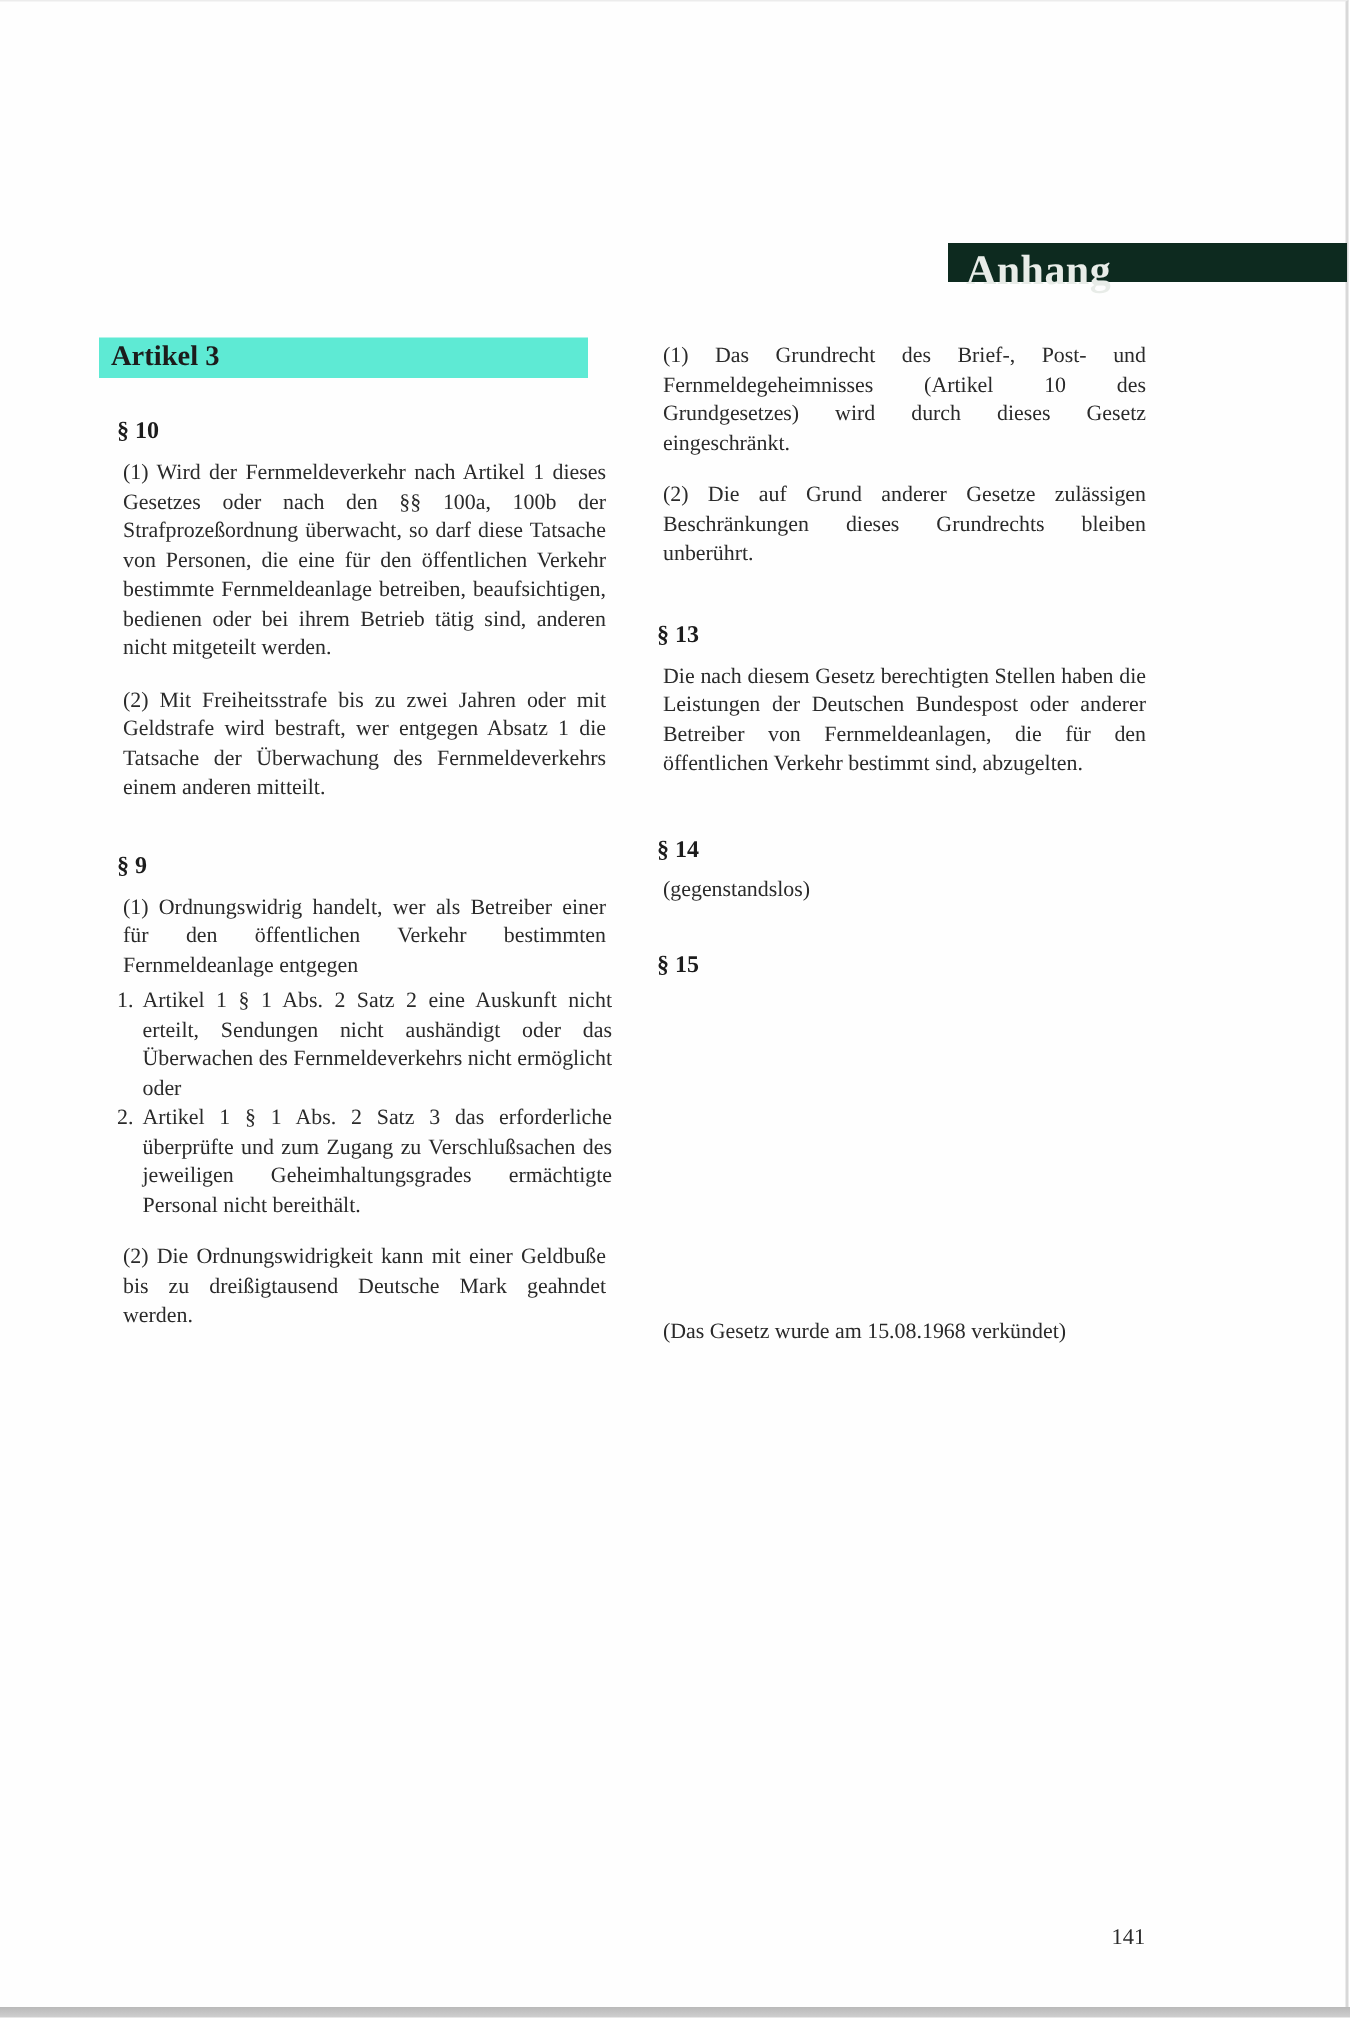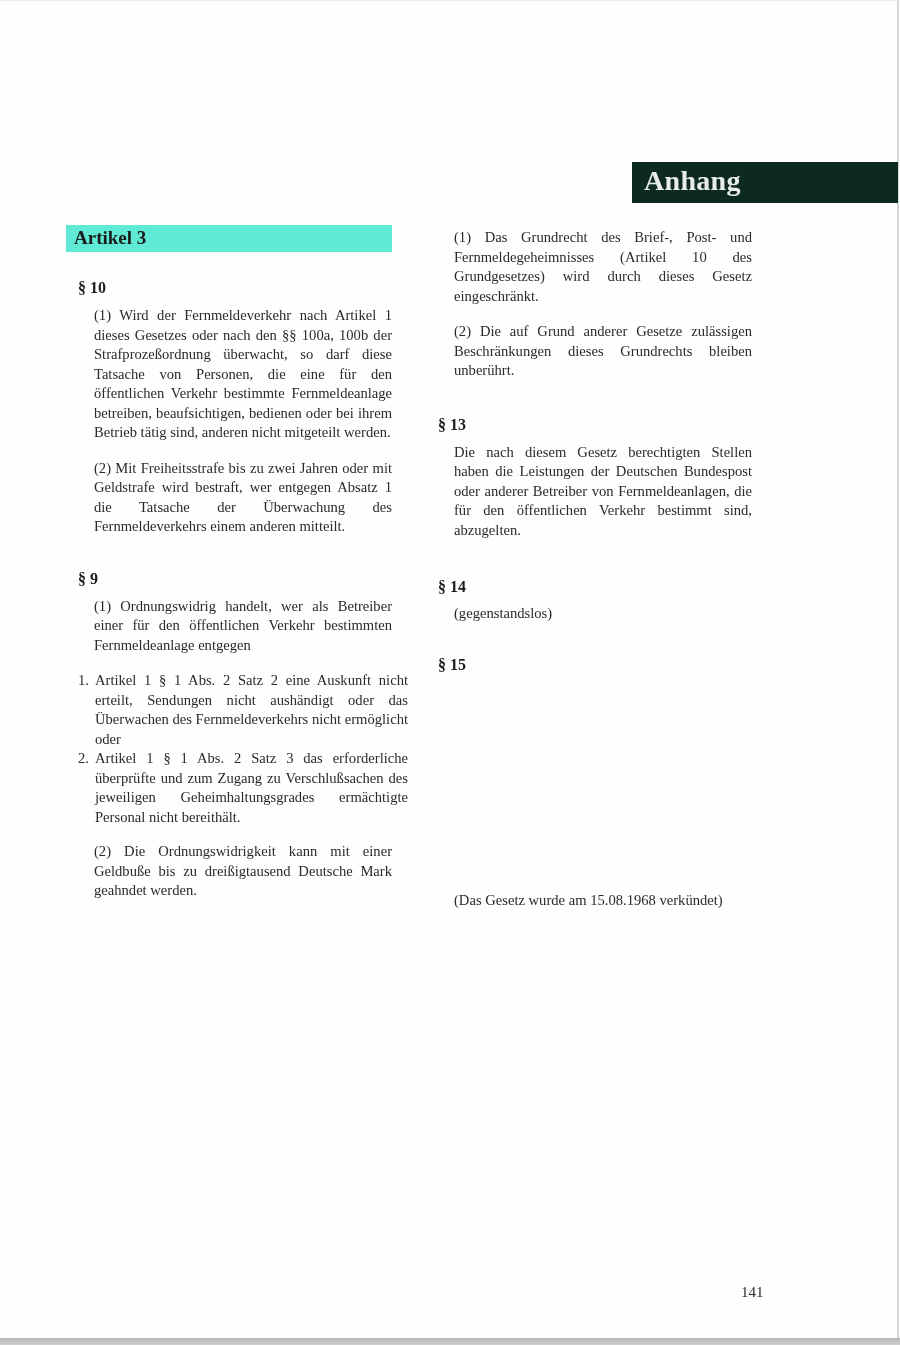--- a/index.html
+++ b/index.html
@@ -30,21 +30,21 @@
       top: 1338px;
       width: 900px;
       height: 7px;
       background: linear-gradient(#b9b9b9, #cfcfcf);
     }
     .banner {
       position: absolute;
       left: 632px;
       top: 161px;
       width: 266px;
-      height: 41px;
+      height: 26px;
       background: #0d2a1f;
     }
     .banner-text {
       position: absolute;
       left: 12px;
       top: 3px;
       font-family: "Liberation Serif", "DejaVu Serif", serif;
       font-weight: bold;
       font-size: 28px;
       letter-spacing: 0.3px;
@@ -76,21 +76,21 @@
       font-weight: bold;
       font-size: 16px;
       color: #1c1c1c;
       margin: 0;
       line-height: 22px;
     }
     .para {
       font-size: 14.6px;
       line-height: 19.5px;
       text-align: justify;
-      margin: 16px;
+      margin: 4px;
       hyphens: manual;
     }
     .list {
       margin: 0;
       padding: 0;
       list-style: none;
     }
     .list li {
       position: relative;
       padding-left: 17px;

